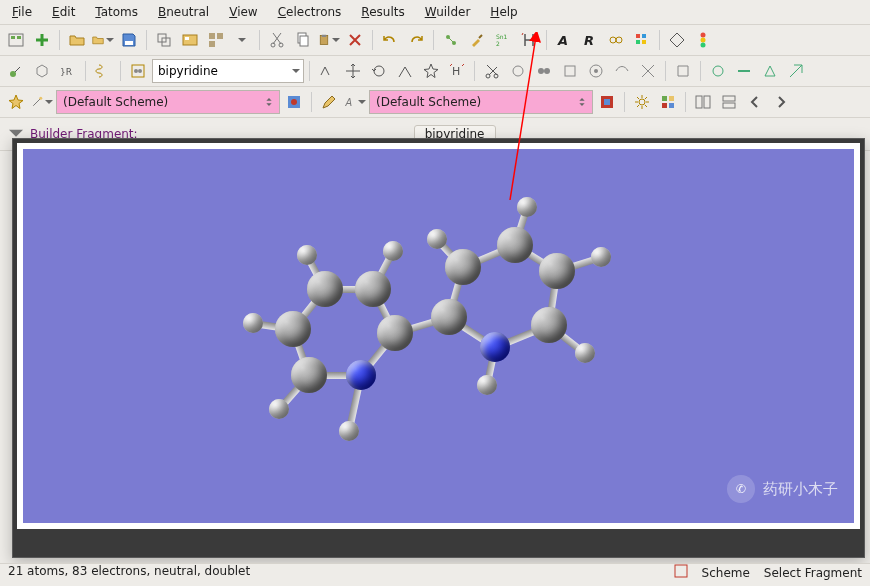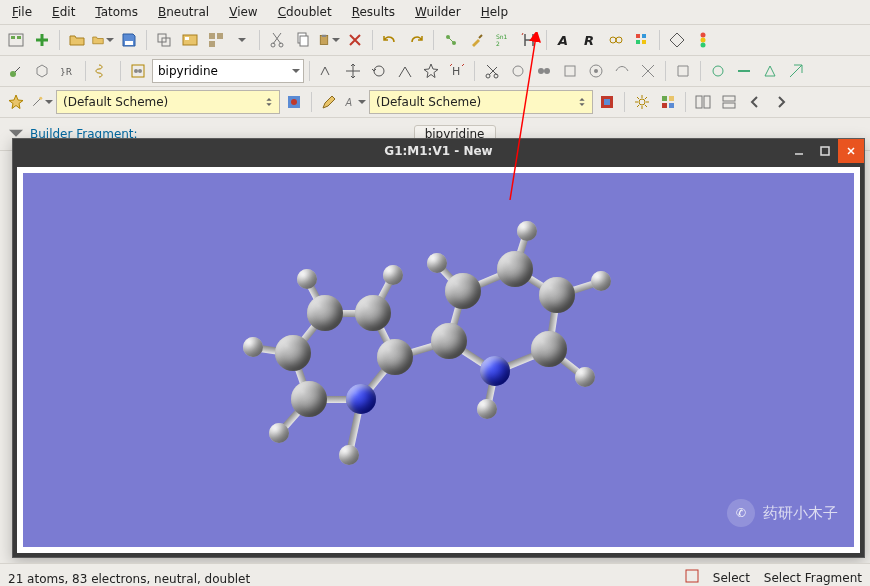--- a/index.html
+++ b/index.html
@@ -5,53 +5,53 @@
 html,body{margin:0;padding:0;font-family:"DejaVu Sans","Liberation Sans",Arial,sans-serif;font-size:12px;background:#eeece8;color:#222;width:870px;height:586px;overflow:hidden}
 .menubar{display:flex;gap:12px;padding:3px 8px;background:#eeece8;border-bottom:1px solid #d6d3cd}
 .menu-item{cursor:default;padding:2px 4px}
 .menu-item .mn{text-decoration:underline}
 .toolbar{display:flex;align-items:center;gap:2px;padding:3px 4px;background:#eeece8;border-bottom:1px solid #d6d3cd;flex-wrap:nowrap}
 .tbtn{width:22px;height:22px;display:flex;align-items:center;justify-content:center;border:1px solid transparent;border-radius:2px;cursor:default}
 .tbtn svg{width:16px;height:16px}
 .sep{width:1px;height:20px;background:#ccc;margin:0 3px}
 .input-box{display:flex;align-items:center;gap:4px;border:1px solid #b9b5ad;background:#fff;padding:1px 3px;height:20px}
 .input-box input{border:none;outline:none;font-size:12px;font-family:inherit;width:128px;background:transparent}
-.scheme-select{display:flex;align-items:center;justify-content:space-between;border:1px solid #b9b5ad;background:#fef9c3;padding:1px 6px;height:20px;width:210px}
+.scheme-select{display:flex;align-items:center;justify-content:space-between;border:1px solid #b9b5ad;background:#f9a8d4;padding:1px 6px;height:20px;width:210px}
 .chev-small svg{width:8px;height:8px}
 .frag-row{display:flex;align-items:center;gap:6px;padding:4px 8px;border-bottom:1px solid #d6d3cd}
-.frag-label{color:#0369a1}
+.frag-label{color:#701a75}
 .frag-chip{border:1px solid #c9c5bd;border-radius:3px;background:#f5f3ef;padding:1px 10px;margin-left:270px}
 .viewer-window{position:absolute;left:12px;top:138px;width:851px;height:418px;border:1px solid #5a5a5a;background:#3a3a3a;box-shadow:0 4px 14px rgba(0,0,0,.25)}
 .titlebar{height:24px;background:#3a3a3a;color:#e6e6e6;display:flex;align-items:center;justify-content:center;font-weight:bold;font-size:12px;position:relative}
 .titlebar .controls{position:absolute;right:0;top:0;display:flex;height:24px}
 .titlebar .wbtn{width:26px;height:24px;display:flex;align-items:center;justify-content:center}
 .titlebar .close{background:#e95420;color:#fff;border-top-right-radius:0}
 .canvas-wrap{background:#fff;margin:4px;height:386px;position:relative}
 .canvas3d{position:absolute;inset:6px;background:#7b7bd2}
 .atom{position:absolute;border-radius:50%;box-shadow:inset -5px -6px 10px rgba(0,0,0,.45),inset 4px 4px 6px rgba(255,255,255,.6)}
 .Cc{background:radial-gradient(circle at 32% 30%,#d0d0d0,#7e7e7e 70%)}
 .Hc{background:radial-gradient(circle at 32% 30%,#ffffff,#bcbcbc 75%)}
 .Nc{background:radial-gradient(circle at 32% 30%,#5a6aff,#1018c4 75%)}
 .bond{position:absolute;height:7px;background:linear-gradient(#e6e6e6,#8a8a8a);border-radius:3px;transform-origin:left center}
-.statusbar{position:absolute;left:0;bottom:0;right:0;height:22px;background:#eeece8;display:flex;align-items:flex-end;justify-content:space-between;padding:0 8px;border-top:1px solid #d6d3cd;font-size:12px}
+.statusbar{position:absolute;left:0;bottom:0;right:0;height:22px;background:#eeece8;display:flex;align-items:flex-start;justify-content:space-between;padding:0 8px;border-top:1px solid #d6d3cd;font-size:12px}
 .red-arrow{position:absolute;pointer-events:none}
 .watermark{position:absolute;right:22px;bottom:26px;display:flex;align-items:center;gap:8px;color:#e8e8f5;font-size:15px;opacity:.9}
 .watermark .wcirc{width:28px;height:28px;border-radius:50%;background:rgba(255,255,255,.2);display:flex;align-items:center;justify-content:center;font-size:12px;color:#fff}
 .dd{display:inline-flex;align-items:center;gap:2px}
 </style>
 </head>
 <body>
 
 <div class="menubar">
   <span class="menu-item"><span class="mn">F</span><span>ile</span></span>
   <span class="menu-item"><span class="mn">E</span><span>dit</span></span>
   <span class="menu-item"><span class="mn">T</span><span>atoms</span></span>
   <span class="menu-item"><span class="mn">B</span><span>neutral</span></span>
   <span class="menu-item"><span class="mn">V</span><span>iew</span></span>
-  <span class="menu-item"><span class="mn">C</span><span>doublet</span></span>
+  <span class="menu-item"><span class="mn">C</span><span>electrons</span></span>
   <span class="menu-item"><span class="mn">R</span><span>esults</span></span>
   <span class="menu-item"><span class="mn">W</span><span>uilder</span></span>
   <span class="menu-item"><span class="mn">H</span><span>elp</span></span>
 </div>
 
 <div class="toolbar">
   <span class="tbtn">
       <svg viewBox="0 0 16 16">
         <rect x="1" y="2" width="14" height="12" fill="none" stroke="#777"></rect>
         <rect x="3" y="4" width="4" height="3" fill="#6aa84f"></rect>
@@ -451,40 +451,20 @@
   <span class="tbtn" style="width:14px">
       <svg viewBox="0 0 10 10">
         <path d="M0 2l5 5 5-5z" fill="#777"></path>
       </svg>
     </span>
   <span class="frag-label">Builder Fragment:</span>
   <span class="frag-chip">bipyridine</span>
 </div>
 
 <div class="viewer-window">
-  <div class="titlebar">
-    <span>G1:M1:V1 - New</span>
-    <div class="controls">
-      <span class="wbtn">
-          <svg width="12" height="12" viewBox="0 0 12 12">
-            <path d="M2 9h8" stroke="#ddd" stroke-width="1.5"></path>
-          </svg>
-        </span>
-      <span class="wbtn">
-          <svg width="12" height="12" viewBox="0 0 12 12">
-            <rect x="2" y="2" width="8" height="8" fill="none" stroke="#ddd" stroke-width="1.5"></rect>
-          </svg>
-        </span>
-      <span class="wbtn close">
-          <svg width="12" height="12" viewBox="0 0 12 12">
-            <path d="M3 3l6 6M9 3l-6 6" stroke="#fff" stroke-width="1.5"></path>
-          </svg>
-        </span>
-    </div>
-  </div>
   <div class="canvas-wrap">
     <div class="canvas3d" id="mol">
         <div class="bond" style="left: 286px; top: 223px; width: 48.7032px; transform: rotate(-109.179deg);"></div>
         <div class="bond" style="left: 270px; top: 177px; width: 51.225px; transform: rotate(-51.3402deg);"></div>
         <div class="bond" style="left: 302px; top: 137px; width: 48px; transform: rotate(0deg);"></div>
         <div class="bond" style="left: 350px; top: 137px; width: 49.1935px; transform: rotate(63.4349deg);"></div>
         <div class="bond" style="left: 372px; top: 181px; width: 54.037px; transform: rotate(128.991deg);"></div>
         <div class="bond" style="left: 338px; top: 223px; width: 52px; transform: rotate(180deg);"></div>
         <div class="bond" style="left: 372px; top: 181px; width: 56.3205px; transform: rotate(-16.5044deg);"></div>
         <div class="bond" style="left: 426px; top: 165px; width: 51.923px; transform: rotate(-74.3578deg);"></div>
@@ -541,16 +521,16 @@
     </defs>
   <line x1="12" y1="168" x2="38" y2="4" stroke="#ff0000" stroke-width="1.5" marker-end="url(#ah)"></line>
 </svg>
 
 <div class="statusbar">
   <span>21 atoms, 83 electrons, neutral, doublet</span>
   <span style="display:flex;gap:14px;align-items:center">
     <span><svg width="14" height="14" viewBox="0 0 14 14">
           <rect x="1" y="1" width="12" height="12" fill="none" stroke="#c0392b"></rect>
         </svg></span>
-    <span>Select</span>
+    <span>Scheme</span>
     <span>Select Fragment</span>
   </span>
 </div>
 
 </body></html>

